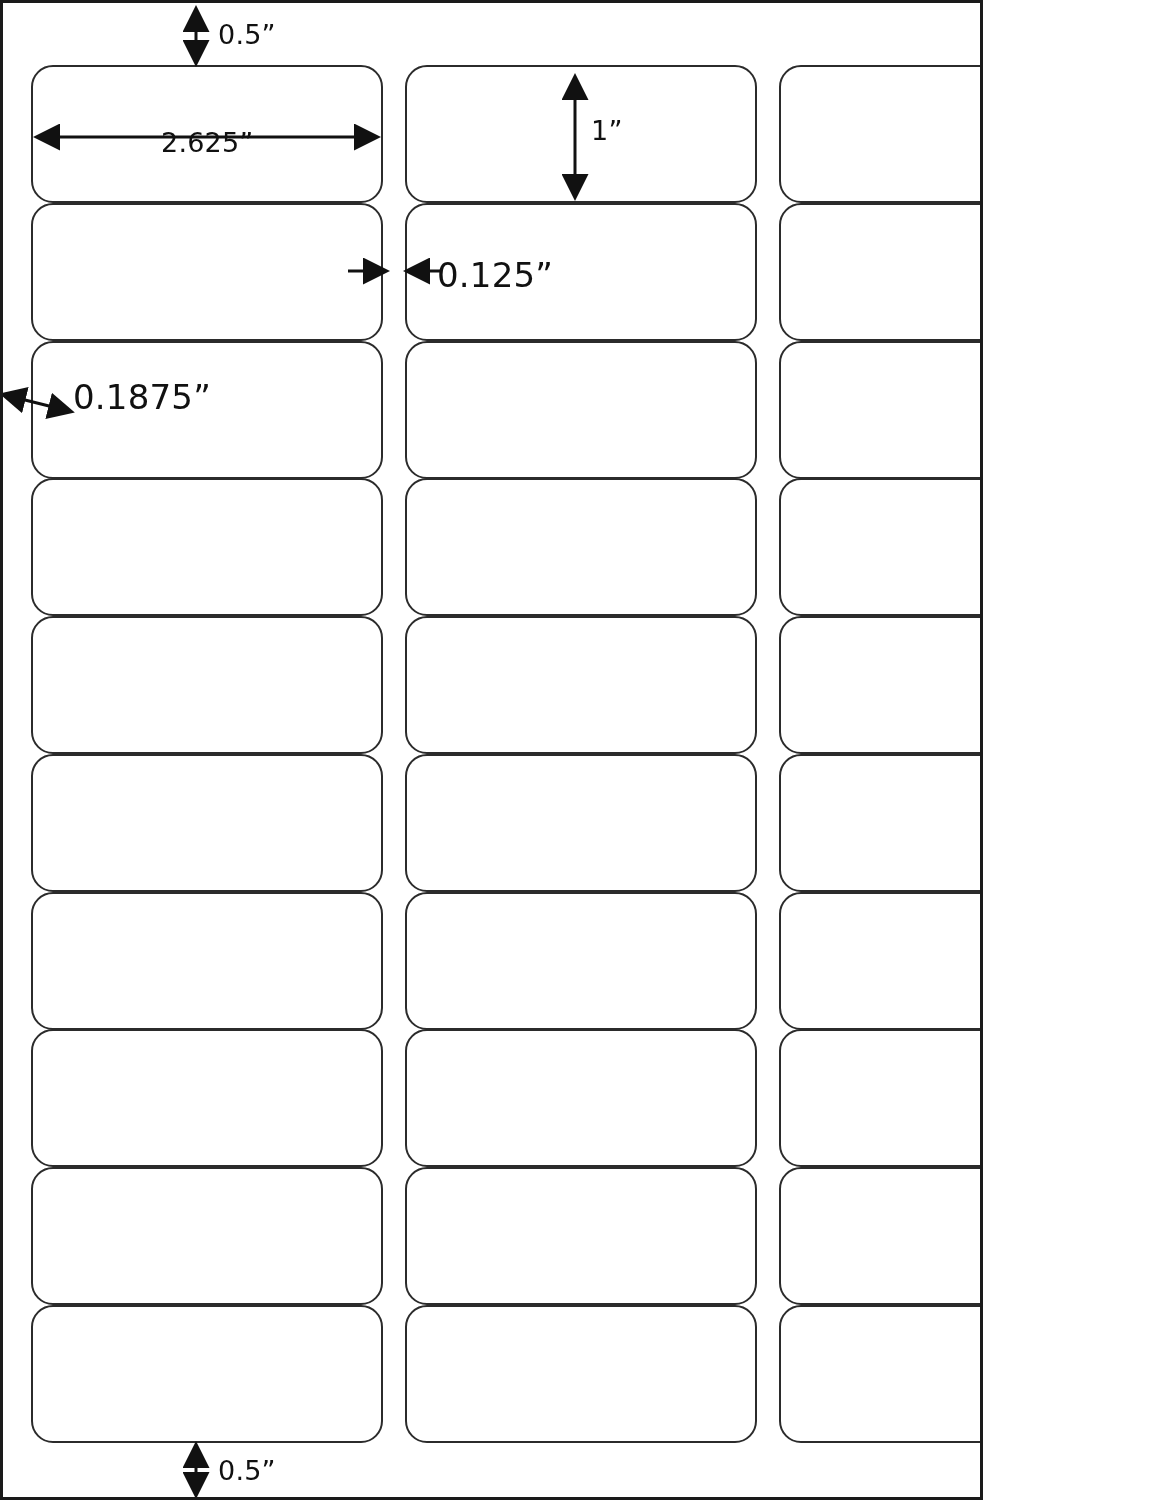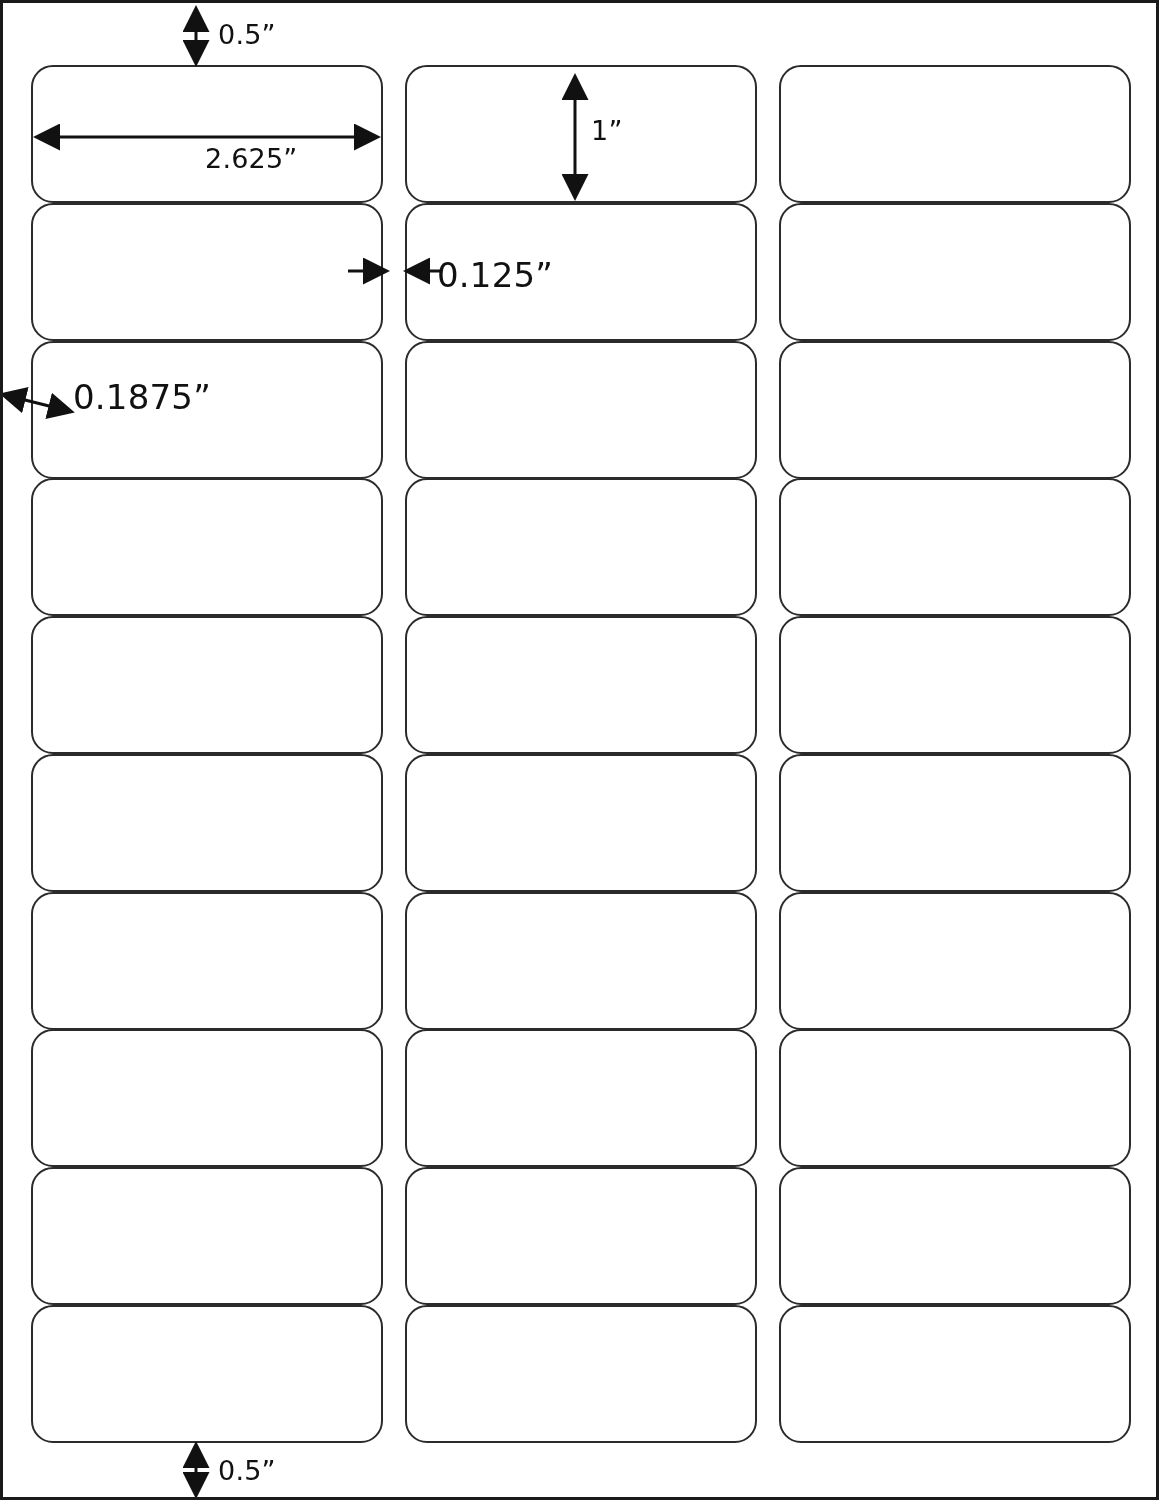--- a/index.html
+++ b/index.html
@@ -5,21 +5,21 @@
   html, body {
     margin: 0;
     padding: 0;
     background: #ffffff;
   }
   body {
     font-family: "DejaVu Sans", sans-serif;
   }
   #sheet {
     position: relative;
-    width: 1159px;
+    width: 983px;
     height: 1500px;
     background: #ffffff;
     box-sizing: border-box;
     border: 3px solid #1a1a1a;
     overflow: hidden;
   }
   
   #label-grid {
     position: absolute;
     left: 28px;
@@ -114,21 +114,21 @@
     <line x1="345" y1="268" x2="381" y2="268" stroke="#111111" stroke-width="3" marker-end="url(#arrow-end)"></line>
     <line x1="437" y1="268" x2="406" y2="268" stroke="#111111" stroke-width="3" marker-end="url(#arrow-end)"></line>
 
     <line x1="66" y1="408" x2="2" y2="392" stroke="#111111" stroke-width="3" marker-start="url(#arrow-start)" marker-end="url(#arrow-end)"></line>
 
     <line x1="193" y1="1444" x2="193" y2="1490" stroke="#111111" stroke-width="3" marker-start="url(#arrow-start)" marker-end="url(#arrow-end)"></line>
   </svg>
 
   <div class="dim-label" style="left:215px; top:16px;">0.5”</div>
 
-  <div class="dim-label" style="left:158px; top:140px;margin-left:44px;">2.625”</div>
+  <div class="dim-label" style="left:158px; top:124px;">2.625”</div>
 
   <div class="dim-label" style="left:588px; top:112px;">1”</div>
 
   <div class="dim-label small" style="left:434px; top:252px;">0.125”</div>
 
   <div class="dim-label small" style="left:70px; top:374px;">0.1875”</div>
 
   <div class="dim-label" style="left:215px; top:1452px;">0.5”</div>
 
 </div>

